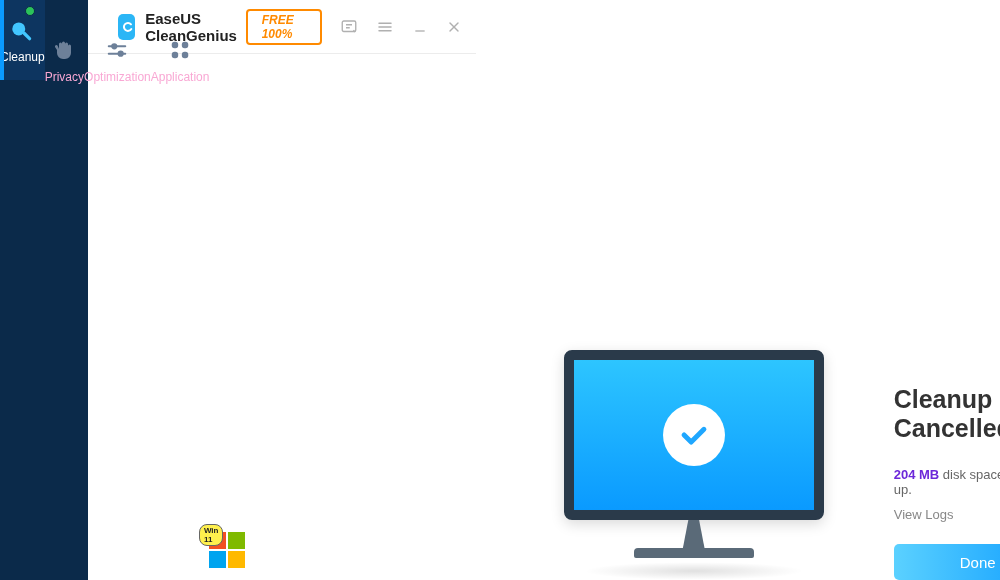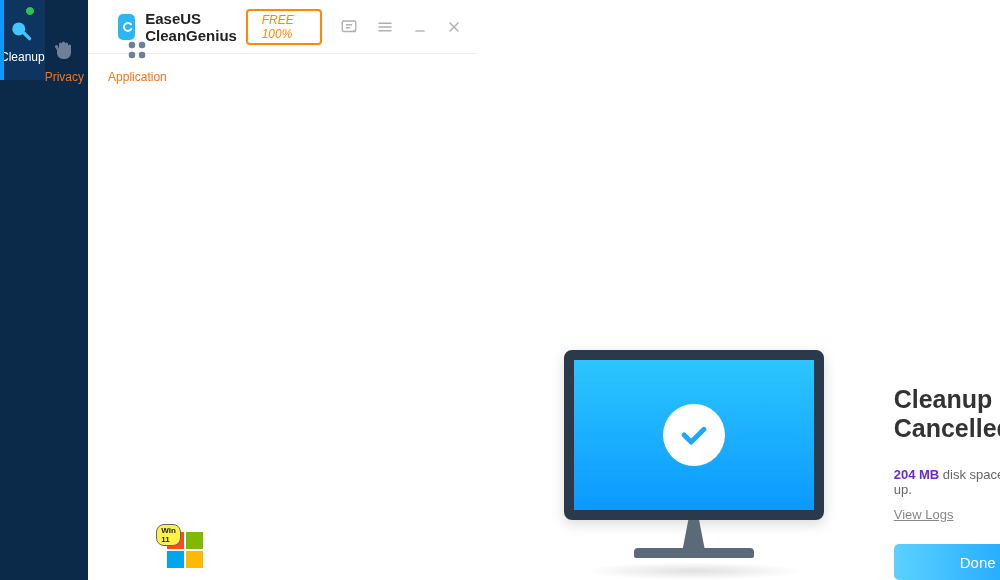--- a/index.html
+++ b/index.html
@@ -26,21 +26,21 @@
       height: 88px;
     }
     .sidebar-item {
       width: 108px;
       height: 80px;
       display: flex;
       flex-direction: column;
       align-items: center;
       justify-content: center;
       gap: 6px;
-      color: #f97316;
+      color: #f9a8d4;
       cursor: pointer;
       position: relative;
     }
     .sidebar-item.active {
       background: #0d3560;
       color: #fff;
     }
     .sidebar-item.active::before {
       content: "";
       position: absolute;
@@ -134,21 +134,21 @@
       display: flex;
       align-items: center;
       gap: 18px;
     }
     .free-badge {
       border: 2px solid #ff8a00;
       color: #ff8a00;
       border-radius: 4px;
       padding: 2px 14px;
       font-size: 12px;
-      font-weight: 400;
+      font-weight: 700;
       font-style: italic;
     }
     .title-icon {
       width: 20px;
       height: 20px;
       display: flex;
       align-items: center;
       justify-content: center;
       color: #b0b0b0;
       cursor: pointer;
@@ -232,21 +232,20 @@
       font-size: 13px;
       color: #999;
       margin-bottom: 20px;
     }
     .detail-line b {
       color: #666;
     }
     .view-logs {
       font-size: 13px;
       color: #888;
-      text-decoration: underline;
       cursor: pointer;
       display: inline-block;
       margin-bottom: 22px;
     }
     .done-btn {
       width: 168px;
       height: 36px;
       border: none;
       border-radius: 5px;
       background: linear-gradient(90deg, #5bd1ff 0%, #0a9aff 100%);
@@ -278,22 +277,33 @@
 
   <div class="sidebar-item" style="margin-top:20px;">
     <span class="sidebar-icon">
       <svg width="24" height="24" viewBox="0 0 24 24" fill="#6d8099">
         <path d="M7 11V6a1.5 1.5 0 013 0v4V5a1.5 1.5 0 013 0v5V6a1.5 1.5 0 013 0v5V8a1.5 1.5 0 013 0v7a6 6 0 01-6 6h-2a6 6 0 01-6-6v-3l-2-3a1.5 1.5 0 012.5-1.5L7 11z"></path>
       </svg>
     </span>
     <span class="sidebar-label">Privacy</span>
   </div>
 
-
-  <div class="sidebar-item" style="margin-top:20px;margin-left:24px;">
+  <div class="sidebar-item" style="margin-top:20px;">
+    <span class="sidebar-icon">
+      <svg width="22" height="22" viewBox="0 0 24 24" fill="none" stroke="#6d8099" stroke-width="2.2" stroke-linecap="round">
+        <line x1="3" y1="8" x2="21" y2="8"></line>
+        <circle cx="9" cy="8" r="2.3" fill="#6d8099"></circle>
+        <line x1="3" y1="16" x2="21" y2="16"></line>
+        <circle cx="16" cy="16" r="2.3" fill="#6d8099"></circle>
+      </svg>
+    </span>
+    <span class="sidebar-label">Optimization</span>
+  </div>
+
+  <div class="sidebar-item" style="margin-top:20px;">
     <span class="sidebar-icon">
       <svg width="22" height="22" viewBox="0 0 24 24" fill="#6d8099">
         <rect x="3" y="3" width="7" height="7" rx="3"></rect>
         <rect x="14" y="3" width="7" height="7" rx="3"></rect>
         <rect x="3" y="14" width="7" height="7" rx="3"></rect>
         <rect x="14" y="14" width="7" height="7" rx="3"></rect>
       </svg>
     </span>
     <span class="sidebar-label">Application</span>
   </div>

